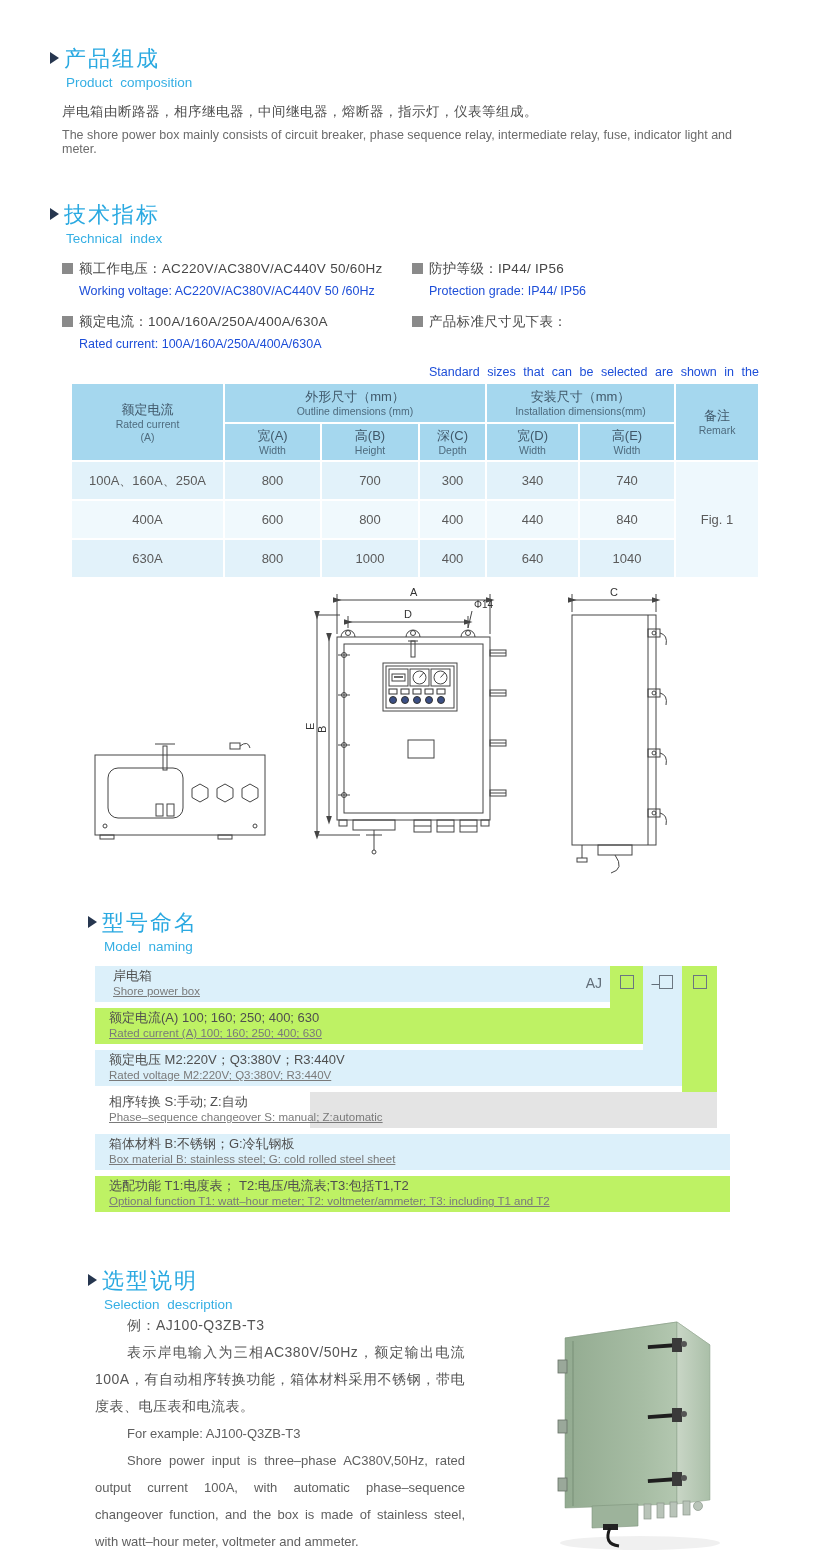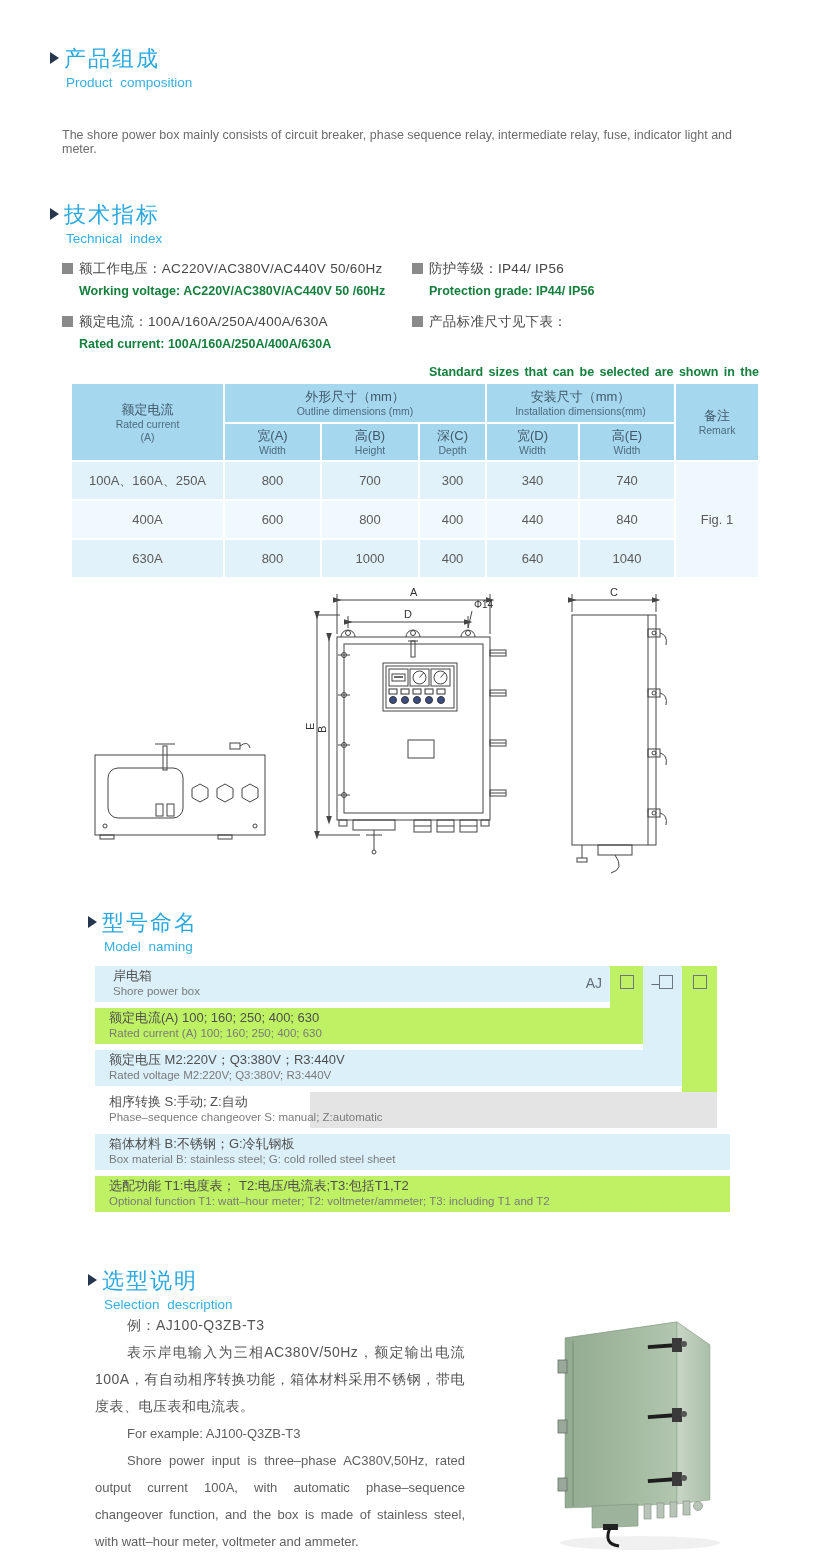--- a/index.html
+++ b/index.html
@@ -10,36 +10,36 @@
   .sec-head .arrow{position:absolute;left:0;top:6px;width:0;height:0;
       border-left:9px solid #26364f;border-top:6px solid transparent;border-bottom:6px solid transparent;}
   .sec-head .cn{display:block;margin-left:14px;font-size:22px;letter-spacing:2px;color:#2aa9e1;line-height:26px;}
   .sec-head .en{display:block;margin-left:16px;font-size:13.5px;color:#35afe4;margin-top:3px;word-spacing:4px;}
   
   .p-cn{font-size:13.5px;color:#4f4f4f;letter-spacing:.5px;}
   .p-en{font-size:12.5px;color:#6b6b6b;}
   
   .spec-item{margin-bottom:9px;}
   .spec-cn{font-size:13.5px;color:#474747;letter-spacing:.3px;line-height:22px;}
-  .spec-en{font-size:12.5px;color:#15803d;margin-left:17px;line-height:22px;text-align:justify;font-weight:bold;}
+  .spec-en{font-size:12.5px;color:#1d4ed8;margin-left:17px;line-height:22px;text-align:justify;}
   .sq{display:inline-block;width:11px;height:11px;background:#8a8a8a;margin-right:6px;vertical-align:-1px;}
   
   table.dim{border-collapse:separate;border-spacing:2px;table-layout:fixed;width:690px;background:#fff;}
   table.dim td{text-align:center;vertical-align:middle;padding:0;}
   td.hd{background:#a5d7ee;}
   .hd .tcn{font-size:13px;color:#40586a;line-height:17px;}
   .hd .ten{font-size:10.5px;color:#4e6b7e;line-height:13px;}
   td.r-a{background:#e2f2fa;height:37px;font-size:13px;color:#5a5a5a;}
   td.r-b{background:#f0f9fd;height:37px;font-size:13px;color:#5a5a5a;}
   td.rem{background:#eef8fd;font-size:13px;color:#5a5a5a;}
   
   .stairs{position:absolute;left:95px;top:966px;width:665px;height:250px;}
   .stairs .row{position:absolute;left:0;height:36px;padding-left:14px;box-sizing:border-box;}
   .stairs .rcn{font-size:13px;color:#4f4f4f;line-height:16px;margin-top:2px;white-space:nowrap;}
-  .stairs .ren{font-size:11.5px;color:#7a7a7a;line-height:15px;white-space:nowrap;}
+  .stairs .ren{font-size:11.5px;color:#7a7a7a;line-height:15px;white-space:nowrap;text-decoration:underline;}
   .bg-blue{background:#dcf0fa;}
   .bg-gray{background:#bef264;}
   .stairs .col{position:absolute;top:0;}
   .code{position:absolute;top:0;height:36px;line-height:34px;font-size:14px;color:#626e79;text-align:center;}
   .code-box{display:inline-block;width:12px;height:12px;border:1.5px solid #6b7680;vertical-align:-1px;background:transparent;}
   
   .sel-cn{font-size:14px;color:#555;line-height:27px;text-align:justify;letter-spacing:.5px;}
   .sel-en{font-size:13px;color:#5f5f5f;line-height:27px;text-align:justify;}
   .indent{text-indent:32px;}
   svg text{font-family:"Liberation Sans","DejaVu Sans",sans-serif;}
@@ -47,20 +47,21 @@
 </head>
 <body>
 
 <div id="page">
 
   <div class="abs sec-head" style="left:50px;top:46px;width:400px;">
     <span class="arrow"></span>
     <span class="cn">产品组成</span>
     <span class="en">Product composition</span>
   </div>
+  <div class="abs p-cn" style="left:62px;top:103px;width:700px;">岸电箱由断路器，相序继电器，中间继电器，熔断器，指示灯，仪表等组成。</div>
   <div class="abs p-en" style="left:62px;top:128px;width:700px;">The shore power box mainly consists of circuit breaker, phase sequence relay, intermediate relay, fuse, indicator light and meter.</div>
 
   <div class="abs sec-head" style="left:50px;top:202px;width:400px;">
     <span class="arrow"></span>
     <span class="cn">技术指标</span>
     <span class="en">Technical index</span>
   </div>
   <div class="abs" style="left:62px;top:258px;width:348px;">
     <div class="spec-item">
       <div class="spec-cn"><span class="sq"></span><span>额工作电压：AC220V/AC380V/AC440V  50/60Hz</span></div>

